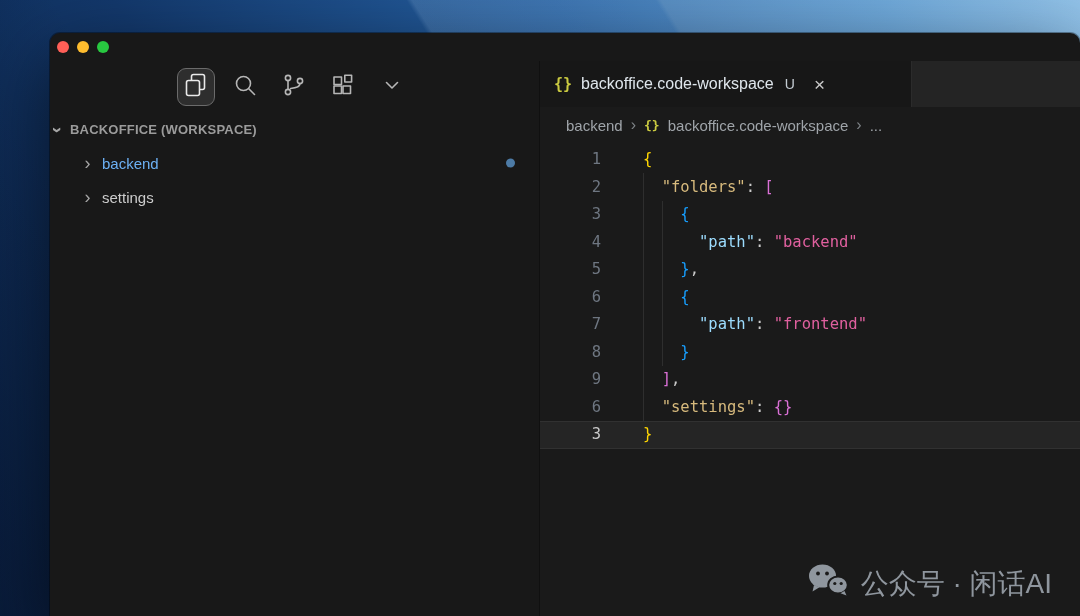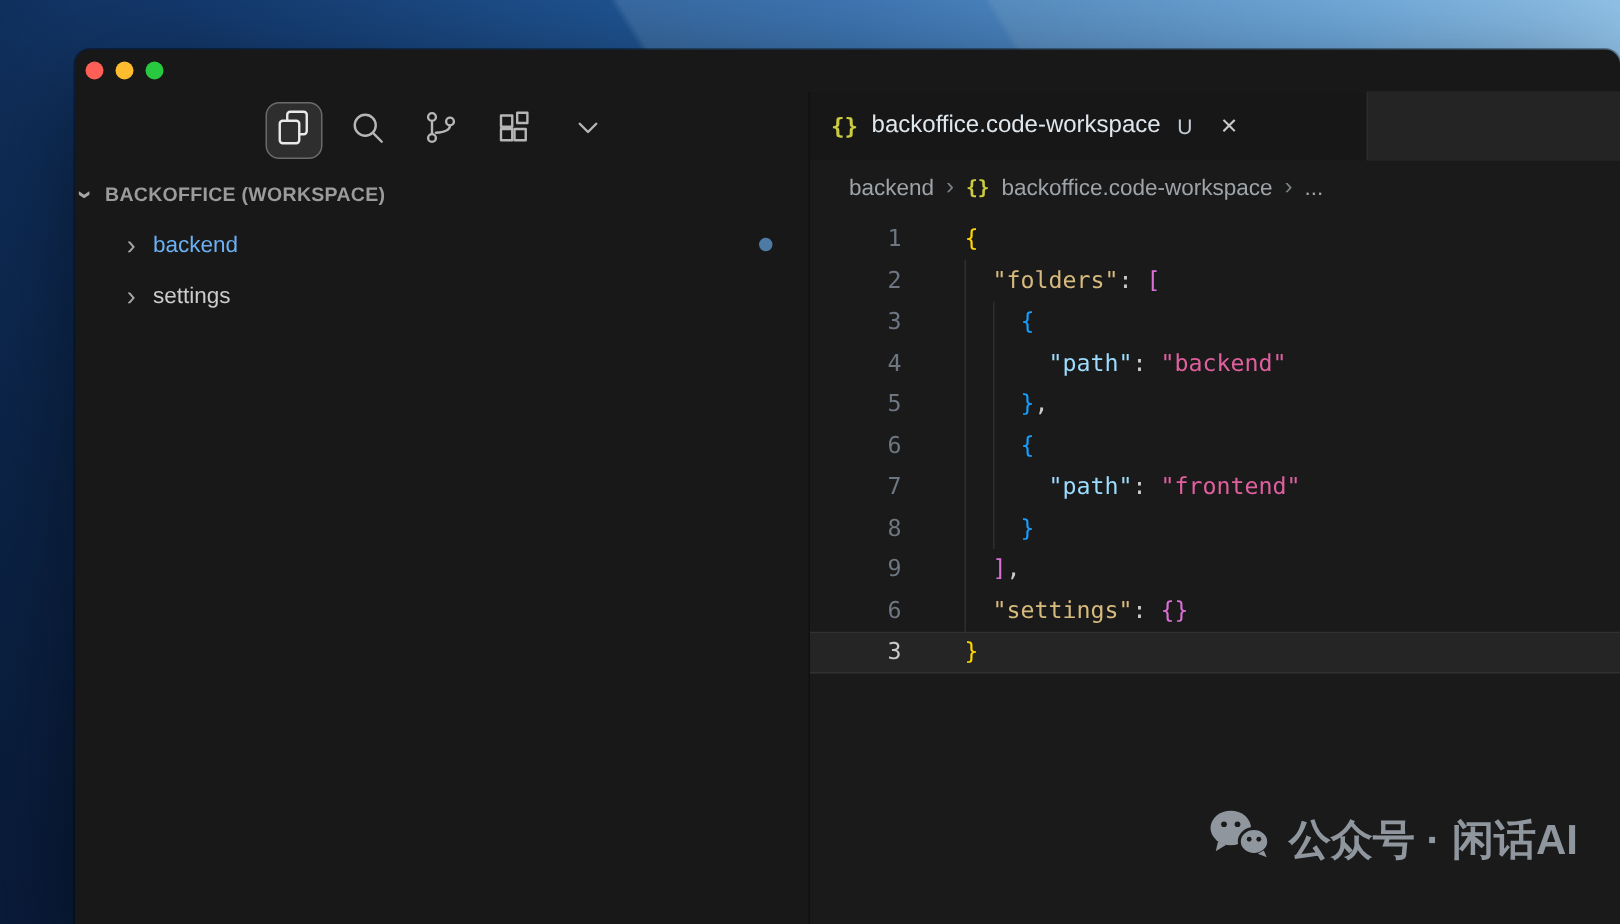--- a/index.html
+++ b/index.html
@@ -54,22 +54,22 @@
   .code{flex:1; position:relative; font-family:"DejaVu Sans Mono",monospace; font-size:15.5px; padding-top:3px;}
   .indent-guide{position:absolute; width:1px; background:#2e2e2e;}
   .code-lines{position:relative;}
   .code-line{height:27.5px; line-height:27.5px; white-space:pre;}
   .gutter{display:inline-block; width:61px; text-align:right; color:#6e7681;}
   .code-text{margin-left:42px;}
   .code-line.active{background:rgba(255,255,255,.05);
     box-shadow:inset 0 1px 0 rgba(255,255,255,.06), inset 0 -1px 0 rgba(255,255,255,.06);}
   .code-line.active .gutter{color:#cacaca;}
 
-  .watermark{position:absolute; right:28px; bottom:36px; display:flex; align-items:center; gap:12px;
-    color:#8f969e; font-size:28px; font-weight:700; z-index:5;}
+  .watermark{position:absolute; right:28px; bottom:12px; display:flex; align-items:center; gap:12px;
+    color:#8f969e; font-size:28px; font-weight:400; z-index:5;}
 </style>
 </head>
 <body>
 
 <div class="window">
 
   <div class="titlebar">
     <div class="lights">
       <span class="light" style="background: rgb(255, 95, 87);"></span>
       <span class="light" style="background: rgb(254, 188, 46);"></span>

